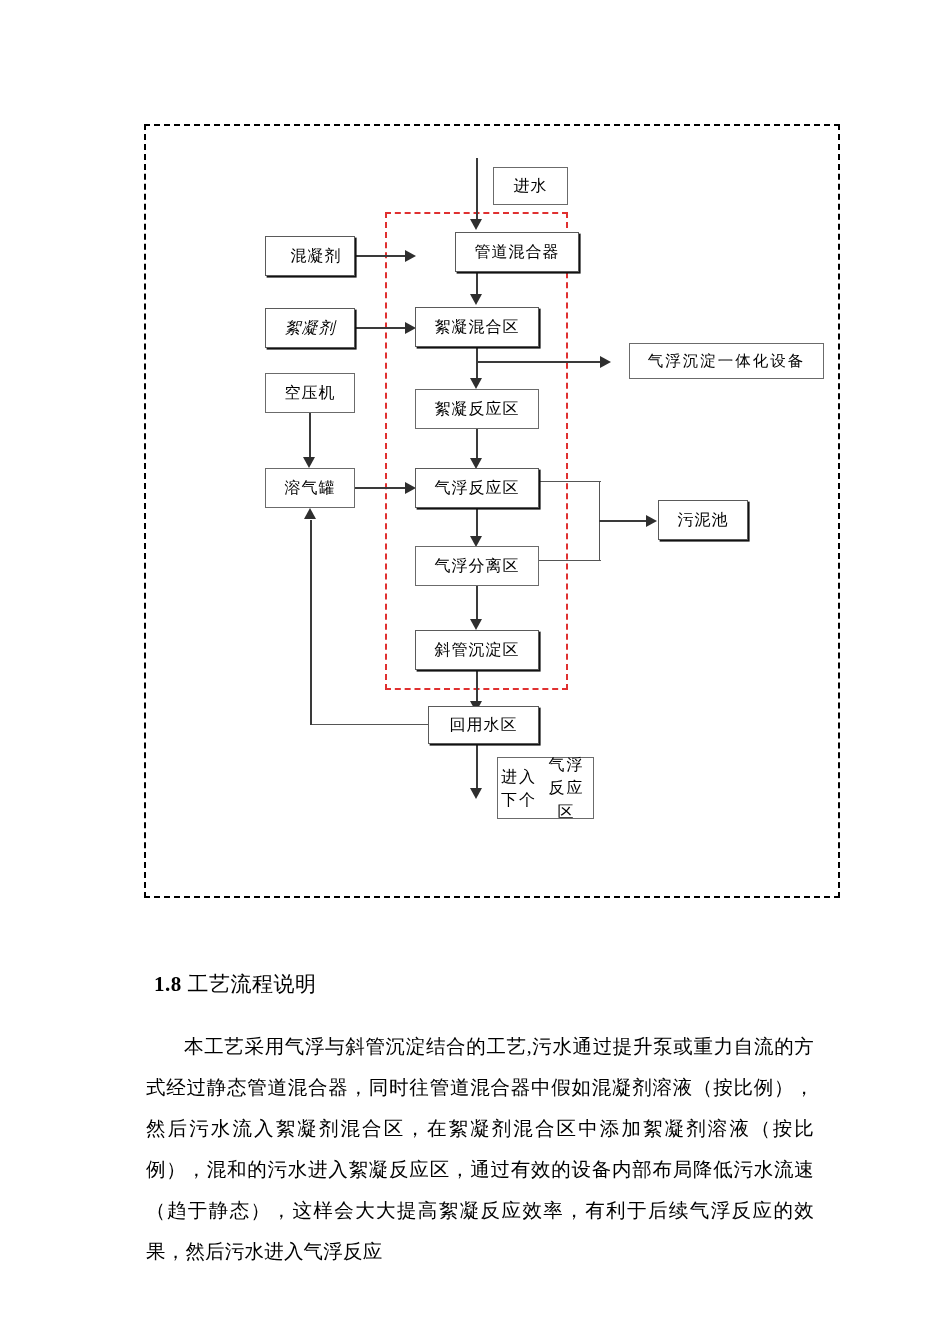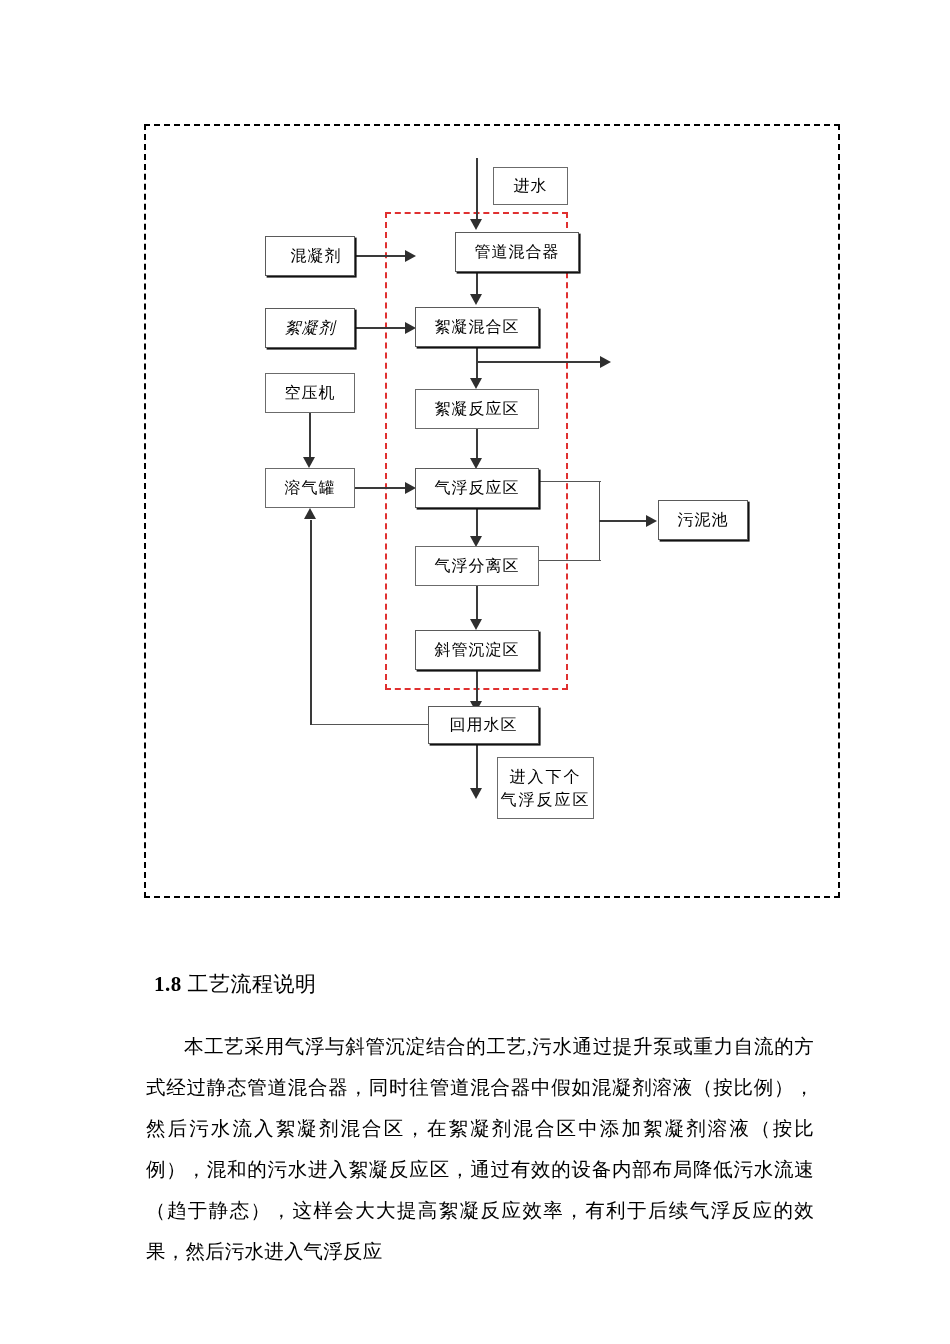--- a/index.html
+++ b/index.html
@@ -134,38 +134,41 @@
   </div>
   <div class="ln lnv" style="left:476px;top:670px;height:34px;"></div>
   <div class="arrow down" style="left:470px;top:701px;"></div>
 
   <div class="nbox" style="left:428px;top:706px;width:111px;height:38px;">
     <span>回用水区</span>
   </div>
 
   <div class="ln lnh" style="left:476px;top:361px;width:128px;"></div>
   <div class="arrow right" style="left:600px;top:356px;"></div>
+  <div class="nbox plain" style="left:629px;top:343px;width:195px;height:36px;font-size:15.5px;letter-spacing:2px;">
+    <span>气浮沉淀一体化设备</span>
+  </div>
 
   <div class="ln lnh thin" style="left:539px;top:481px;width:62px;"></div>
   <div class="ln lnh thin" style="left:539px;top:560px;width:62px;"></div>
   <div class="ln lnv thin" style="left:599px;top:481px;height:80px;"></div>
   <div class="ln lnh" style="left:599px;top:520px;width:52px;"></div>
   <div class="arrow right" style="left:646px;top:515px;"></div>
 
   <div class="nbox" style="left:658px;top:500px;width:90px;height:40px;">
     <span>污泥池</span>
   </div>
 
   <div class="ln lnh thin" style="left:311px;top:724px;width:118px;"></div>
   <div class="ln lnv" style="left:310px;top:520px;height:205px;"></div>
   <div class="arrow up" style="left:304px;top:508px;"></div>
 
   <div class="ln lnv" style="left:476px;top:744px;height:47px;"></div>
   <div class="arrow down" style="left:470px;top:788px;"></div>
-  <div class="nbox plain" style="left:497px;top:757px;width:97px;height:62px;flex-direction:column;line-height:1.45;letter-spacing:2px;align-items:center;">
+  <div class="nbox plain" style="left:497px;top:757px;width:97px;height:62px;flex-direction:row;line-height:1.45;letter-spacing:2px;align-items:center;">
     <span>进入下个</span>
     <span>气浮反应区</span>
   </div>
 
   <h2 id="section-heading" style="margin:8px;font-weight:normal;">
     <span class="num">1.8</span>
     <span>工艺流程说明</span>
   </h2>
 
   <p id="body-text" style="margin:0;">本工艺采用气浮与斜管沉淀结合的工艺,污水通过提升泵或重力自流的方式经过静态管道混合器，同时往管道混合器中假如混凝剂溶液（按比例），然后污水流入絮凝剂混合区，在絮凝剂混合区中添加絮凝剂溶液（按比例），混和的污水进入絮凝反应区，通过有效的设备内部布局降低污水流速（趋于静态），这样会大大提高絮凝反应效率，有利于后续气浮反应的效果，然后污水进入气浮反应</p>

